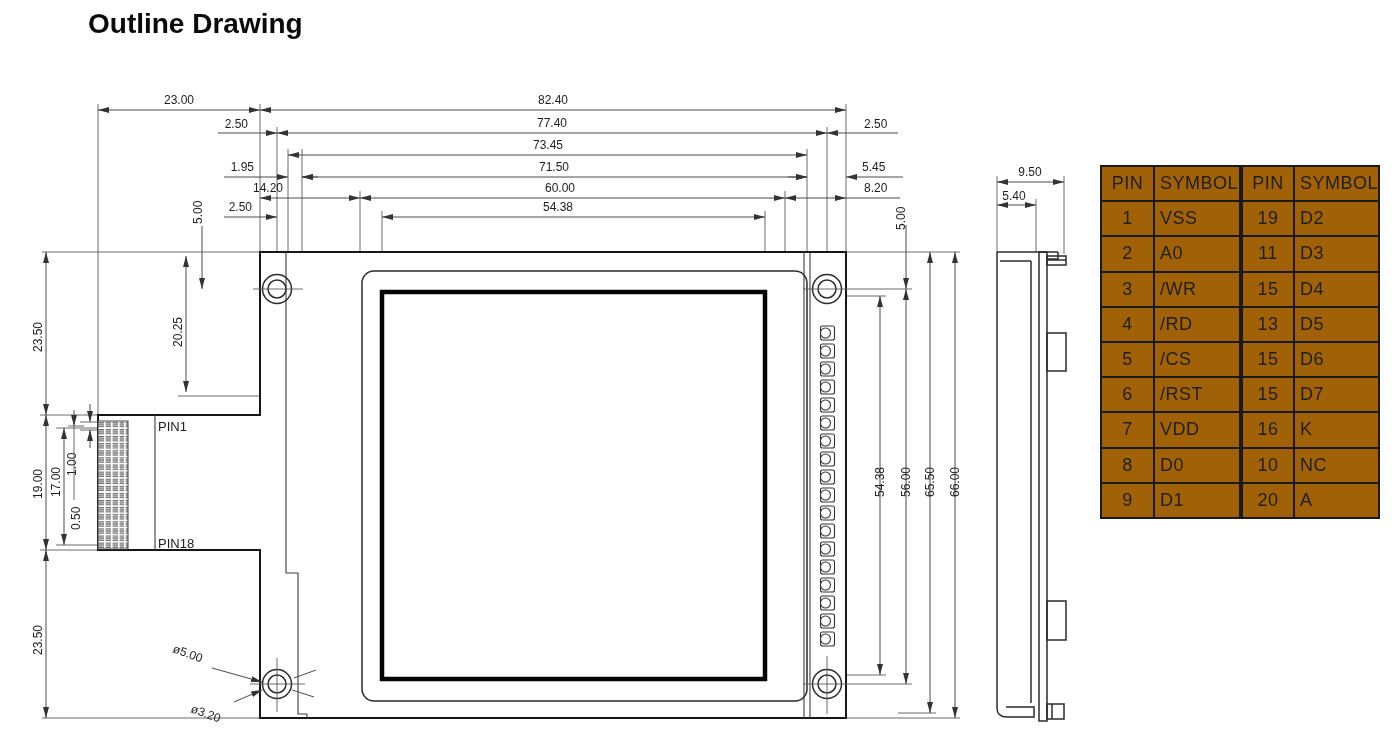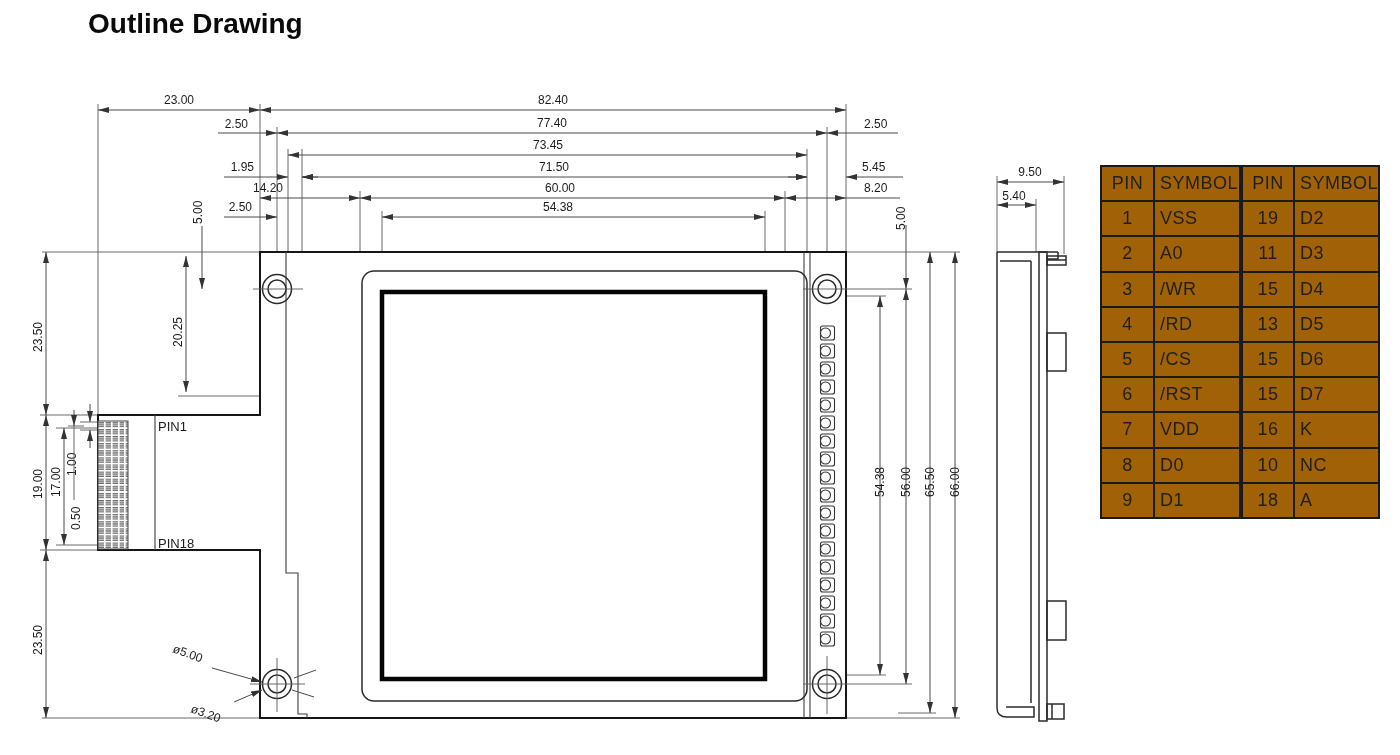--- a/index.html
+++ b/index.html
@@ -326,20 +326,20 @@
           </tr>
           <tr>
             <td class="c1">8</td>
             <td class="c2">D0</td>
             <td class="c3">10</td>
             <td class="c4">NC</td>
           </tr>
           <tr>
             <td class="c1">9</td>
             <td class="c2">D1</td>
-            <td class="c3">18</td>
+            <td class="c3">20</td>
             <td class="c4">A</td>
           </tr>
         </tbody>
     </table>
   </div>
 
 </div>
 
 </body></html>

